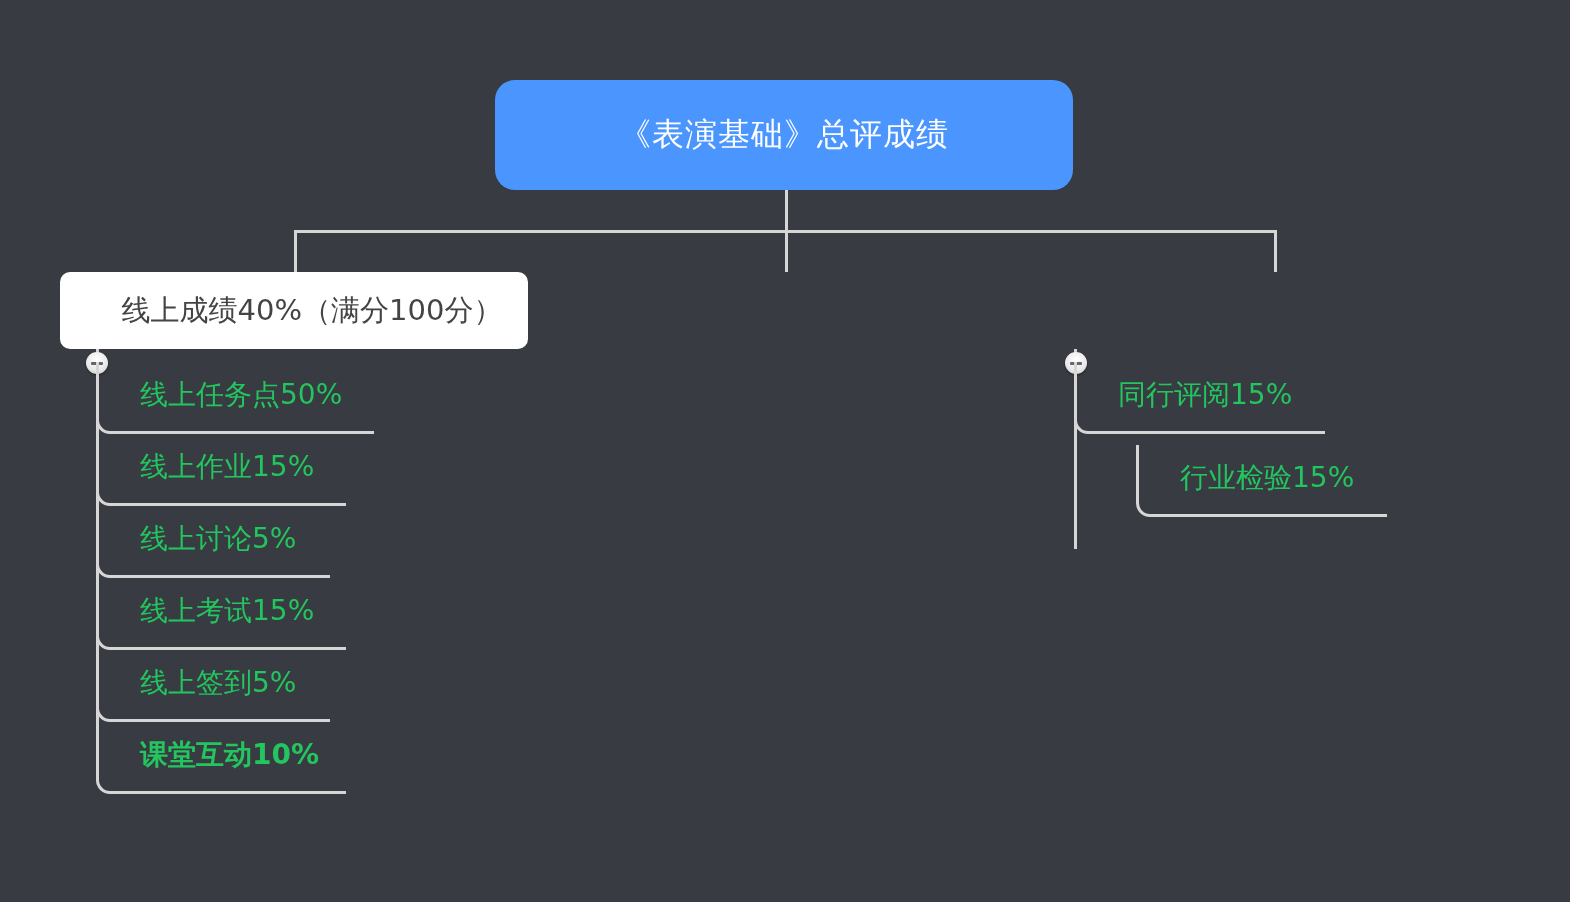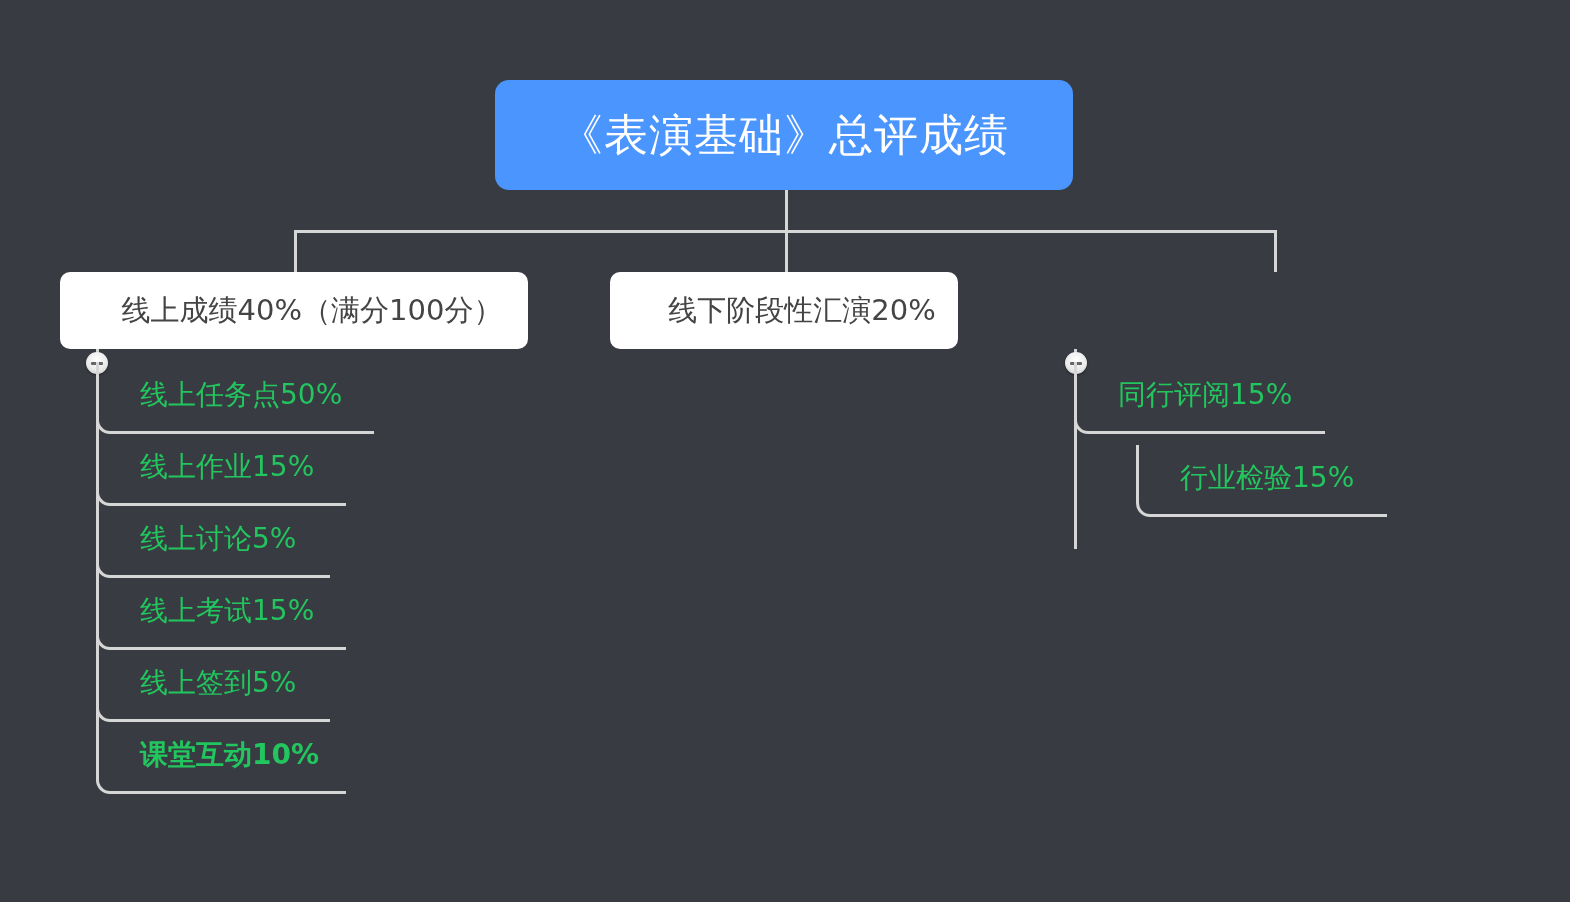--- a/index.html
+++ b/index.html
@@ -8,23 +8,23 @@
       width: 1570px;
       height: 902px;
       background: #383b41;
       overflow: hidden;
       font-family: "DejaVu Sans", "Liberation Sans", sans-serif;
     }
     .canvas { position: relative; width: 1570px; height: 902px; }
     .line { position: absolute; background: #d6d6d6; }
     .root {
       position: absolute; left: 495px; top: 80px; width: 578px; height: 110px;
-      background: #4a95fe; border-radius: 14px;
+      background: #4a95fe; border-radius: 20px;
       display: flex; align-items: center; justify-content: center;
-      color: #ffffff; font-size: 44px; letter-spacing: 1px;
+      color: #ffffff; font-size: 32px; letter-spacing: 1px;
       cursor: pointer;
     }
     .branch {
       position: absolute; top: 272px; height: 77px;
       background: #ffffff; border-radius: 10px;
       display: flex; align-items: center; justify-content: center;
       color: #444444; font-size: 29px;
       cursor: pointer; box-sizing: border-box; padding-left: 36px;
     }
     .collapse-btn {
@@ -96,23 +96,20 @@
     <div class="elbow"></div>
     <div class="underline" style="width:213px;"></div>
     <span class="label">线上签到5%</span>
   </div>
   <div class="leaf" style="left:96px; top:722px; width:250px;font-weight:bold;">
     <div class="elbow"></div>
     <div class="underline" style="width:229px;"></div>
     <span class="label">课堂互动10%</span>
   </div>
 
-  <div class="branch" style="left:610px; width:348px;">
-    <span>线下阶段性汇演20%</span>
-  </div>
 
   <div class="trunk" style="left:1074px; top:349px; height:200px;"></div>
   <div class="collapse-btn" style="left:1065px; top:352px;"></div>
 
   <div class="leaf" style="left:1074px; top:362px; width:251px;">
     <div class="elbow"></div>
     <div class="underline" style="width:230px;"></div>
     <span class="label">同行评阅15%</span>
   </div>
   <div class="leaf" style="left:1136px; top:434px; width:251px;margin-top:11px;">

